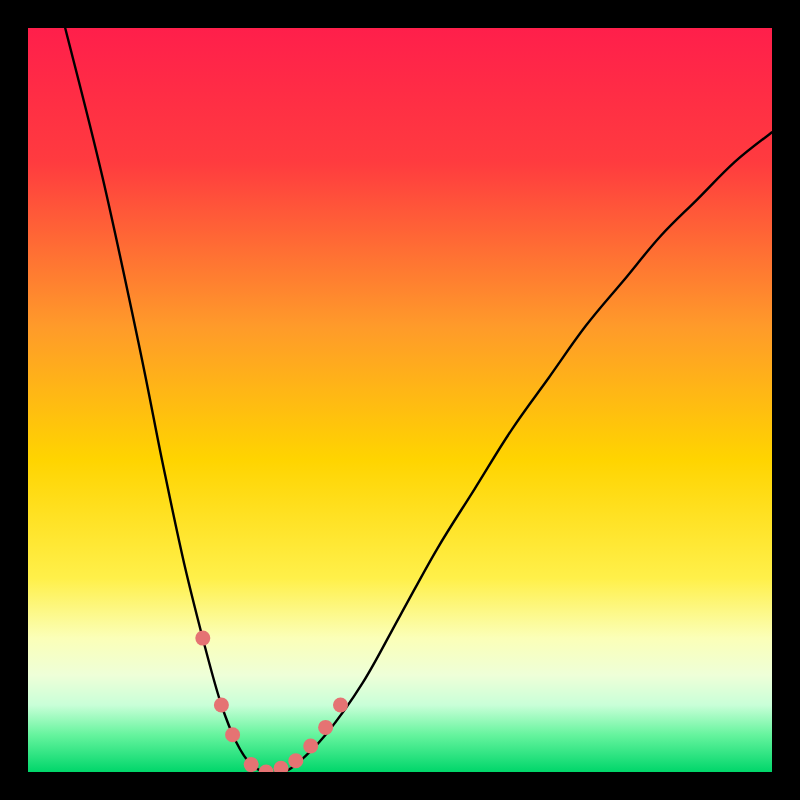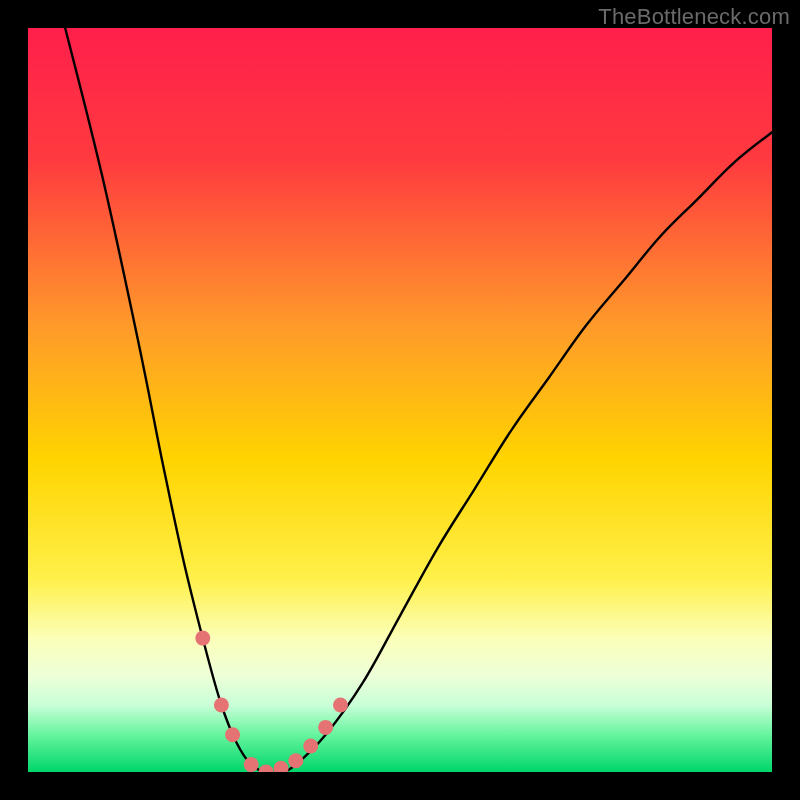--- a/index.html
+++ b/index.html
@@ -83,14 +83,13 @@
           <circle cx="238.1" cy="744.0" r="7.5" fill="#e57373" stroke="#c94f4f" stroke-width="0"></circle>
           <circle cx="253.0" cy="740.3" r="7.5" fill="#e57373" stroke="#c94f4f" stroke-width="0"></circle>
           <circle cx="267.8" cy="732.8" r="7.5" fill="#e57373" stroke="#c94f4f" stroke-width="0"></circle>
           <circle cx="282.7" cy="718.0" r="7.5" fill="#e57373" stroke="#c94f4f" stroke-width="0"></circle>
           <circle cx="297.6" cy="699.4" r="7.5" fill="#e57373" stroke="#c94f4f" stroke-width="0"></circle>
           <circle cx="312.5" cy="677.0" r="7.5" fill="#e57373" stroke="#c94f4f" stroke-width="0"></circle>
         </g>
     </svg>
   </div>
 
-  <div class="watermark">TheBottleneck.com</div>
 </div>
 
 </body></html>

